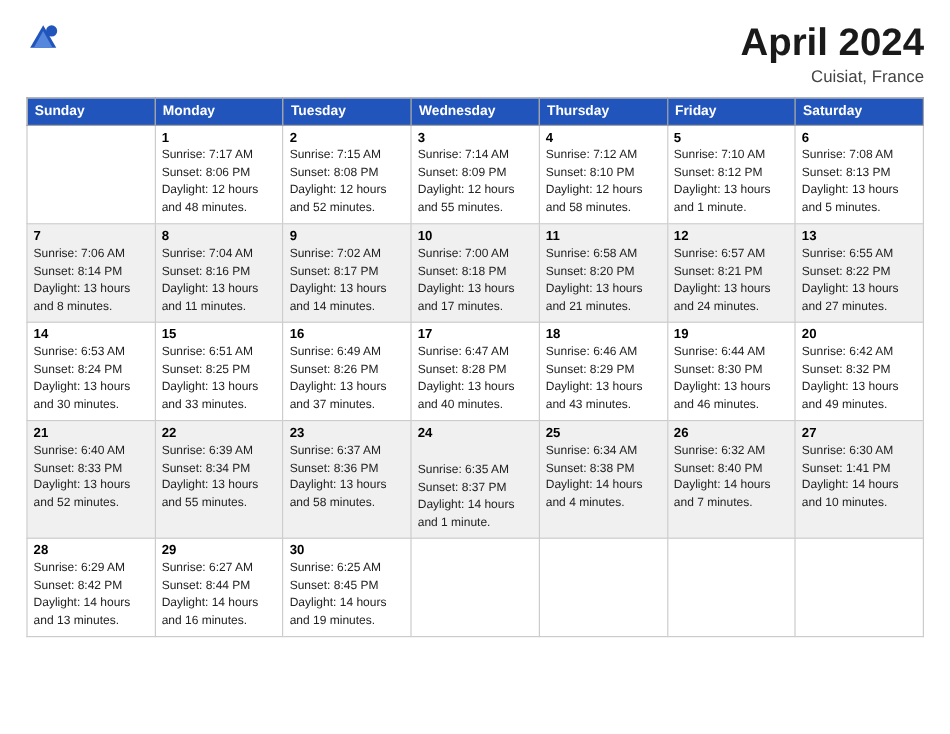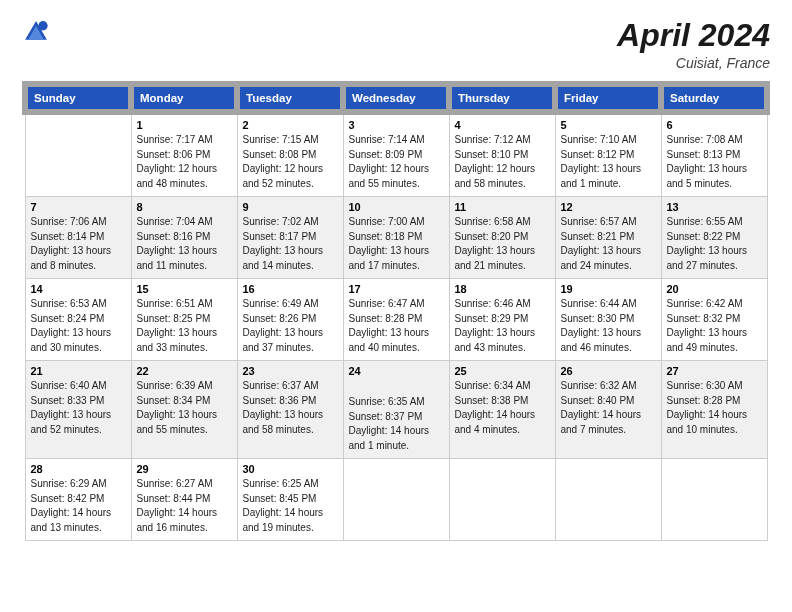--- a/index.html
+++ b/index.html
@@ -35,21 +35,20 @@
     }
     .logo-text span {
       color: #2255aa;
     }
     .logo-icon {
       width: 28px;
       height: 28px;
     }
     .title-block {
       text-align: right;
-      font-style: italic;
     }
     .month-title {
       font-size: 32px;
       font-weight: bold;
       color: #1a1a1a;
       line-height: 1.1;
     }
     .location {
       font-size: 14px;
       color: #444;
@@ -60,21 +59,21 @@
       border-collapse: collapse;
       font-size: 10.2px;
     }
     thead tr th {
       background: #2255bb;
       color: #fff;
       font-size: 11.5px;
       font-weight: bold;
       padding: 5px 6px;
       text-align: left;
-      border: 6px solid #a3a3a3;
+      border: 1px solid #a3a3a3;
     }
     tbody tr td {
       border: 1px solid #ccc;
       vertical-align: top;
       padding: 4px 5px 5px 5px;
       width: 14.28%;
       min-height: 72px;
     }
     tbody tr {
       background: #fff;
@@ -314,21 +313,21 @@
           <td>
             <span class="day-num">26</span>
             <div class="cell-content" style="white-space: pre-line;">Sunrise: 6:32 AM
 Sunset: 8:40 PM
 Daylight: 14 hours
 and 7 minutes.</div>
           </td>
           <td>
             <span class="day-num">27</span>
             <div class="cell-content" style="white-space: pre-line;">Sunrise: 6:30 AM
-Sunset: 8:28 PM
+Sunset: 1:41 PM
 Daylight: 14 hours
 and 10 minutes.</div>
           </td>
         </tr>
         <tr style="background: rgb(255, 255, 255);">
           <td>
             <span class="day-num">28</span>
             <div class="cell-content" style="white-space: pre-line;">Sunrise: 6:29 AM
 Sunset: 8:42 PM
 Daylight: 14 hours

